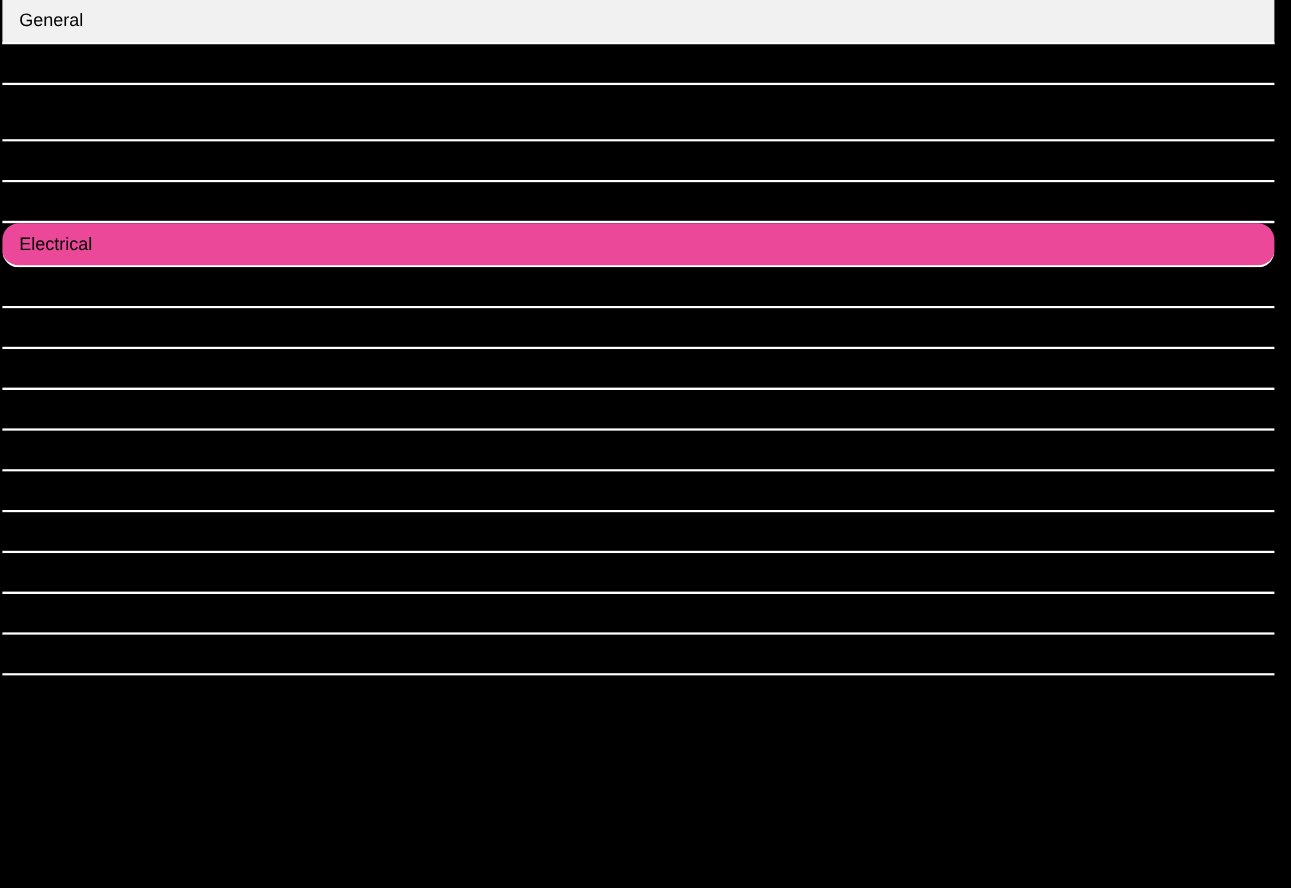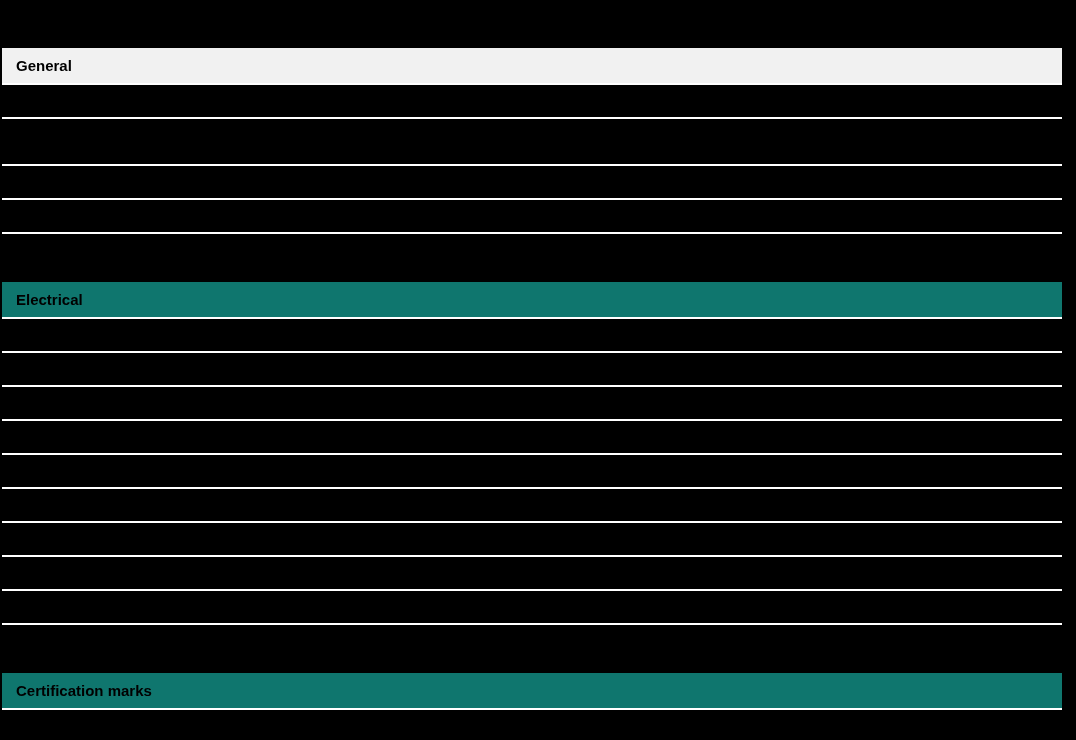--- a/index.html
+++ b/index.html
@@ -10,29 +10,28 @@
     height: 740px;
     overflow: hidden;
   }
   .table {
     width: 1060px;
     margin-left: 2px;
     border-collapse: separate;
     border-spacing: 0;
   }
   .section-header {
-    font-weight: bold;
+    font-weight: normal;
     font-size: 15px;
     color: #000;
     padding: 9px 14px;
     border-bottom: 2px solid #fff;
-    margin-top: 48px;
   }
   .bg-light { background: #f1f1f1; }
-  .bg-med   { background: #0f766e; }
+  .bg-med   { background: #ec4899; border-radius: 14px; }
   .bg-soft  { background: #d9d9d9; }
   .data-row {
     background: #000;
     height: 34px;
     border-bottom: 2px solid #fff;
   }
   .data-row.tall { height: 47px; }
   .data-row:last-child { border-bottom: none; }
 </style>
 </head>
@@ -50,16 +49,15 @@
   <div class="data-row"></div>
   <div class="data-row"></div>
   <div class="data-row"></div>
   <div class="data-row"></div>
   <div class="data-row"></div>
   <div class="data-row"></div>
 
   <div class="data-row"></div>
   <div class="data-row"></div>
 
-  <div class="section-header bg-med">Certification marks</div>
   <div class="data-row"></div>
   <div class="data-row"></div>
 </div>
 
 </body></html>

